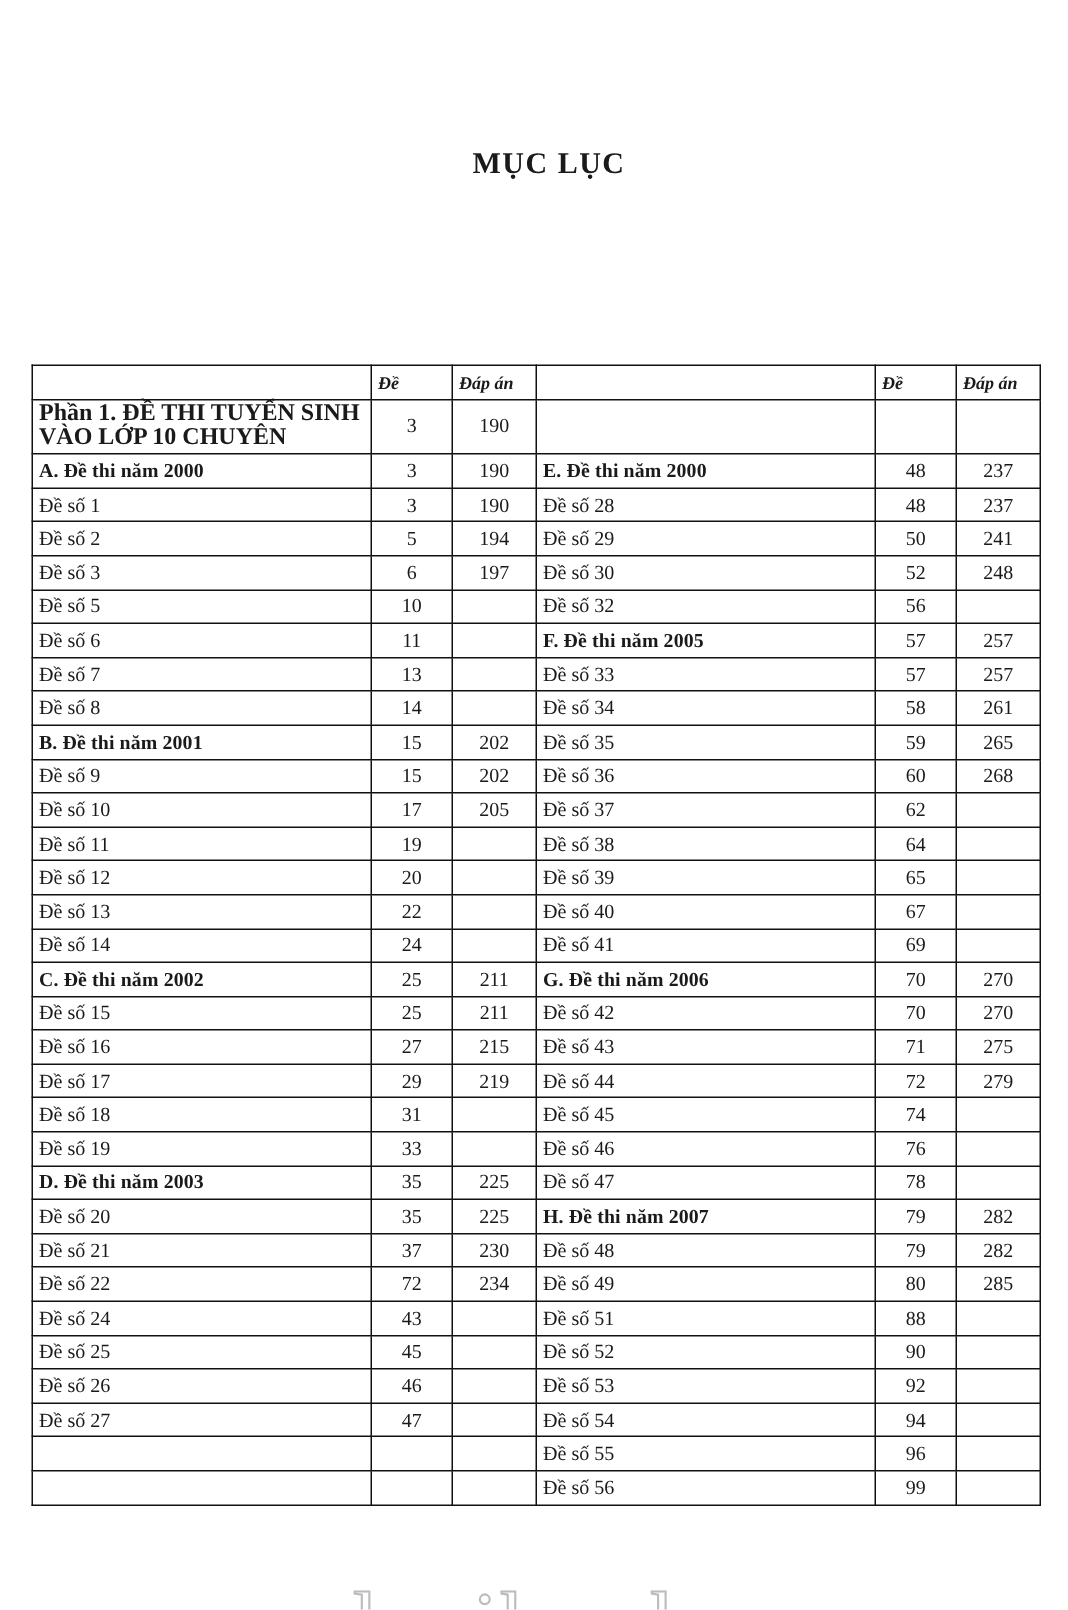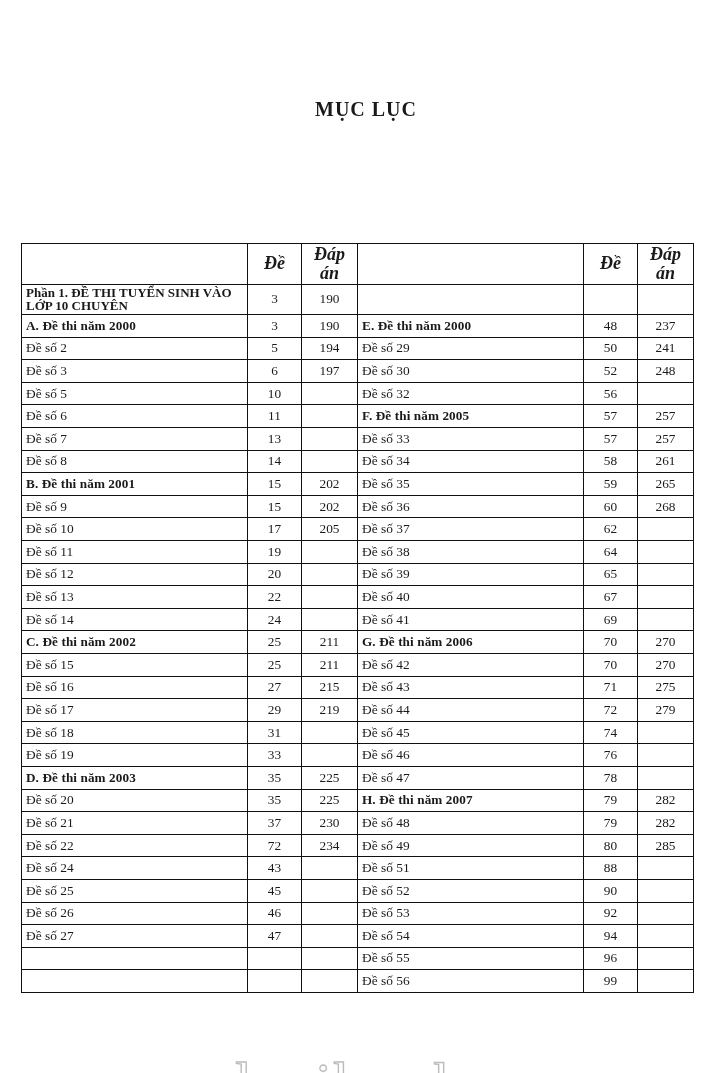--- a/index.html
+++ b/index.html
@@ -48,35 +48,35 @@
     background: transparent;
   }
   
   col.c-label { width: 226px; }
   col.c-num   { width: 54px; }
   col.c-ans   { width: 56px; }
 
   .hdr {
     font-weight: bold;
     font-style: italic;
-    font-size: 18px;
-    text-align: center;
+    font-size: 12px;
+    text-align: left;
     line-height: 1.05;
   }
   .hdr-blank { }
   .num { text-align: center; }
   .grp {
     font-weight: bold;
     font-size: 13.2px;
     padding-left: 6px;
     letter-spacing: .1px;
   }
   .grp-big {
     font-weight: bold;
-    font-size: 13px;
+    font-size: 16px;
     padding-left: 4px;
     line-height: 1.05;
   }
   .item {
     padding-left: 22px;
     font-size: 13.4px;
   }
   .empty { }
   
   .watermark {
@@ -135,20 +135,28 @@
           </tr>
           <tr>
             <td class="grp">A. Đề thi năm 2000</td>
             <td class="num">3</td>
             <td class="num">190</td>
             <td class="grp">E. Đề thi năm 2000</td>
             <td class="num">48</td>
             <td class="num">237</td>
           </tr>
           <tr>
+            <td class="item">Đề số 1</td>
+            <td class="num">3</td>
+            <td class="num">190</td>
+            <td class="item">Đề số 28</td>
+            <td class="num">48</td>
+            <td class="num">237</td>
+          </tr>
+          <tr>
             <td class="item">Đề số 2</td>
             <td class="num">5</td>
             <td class="num">194</td>
             <td class="item">Đề số 29</td>
             <td class="num">50</td>
             <td class="num">241</td>
           </tr>
           <tr>
             <td class="item">Đề số 3</td>
             <td class="num">6</td>

